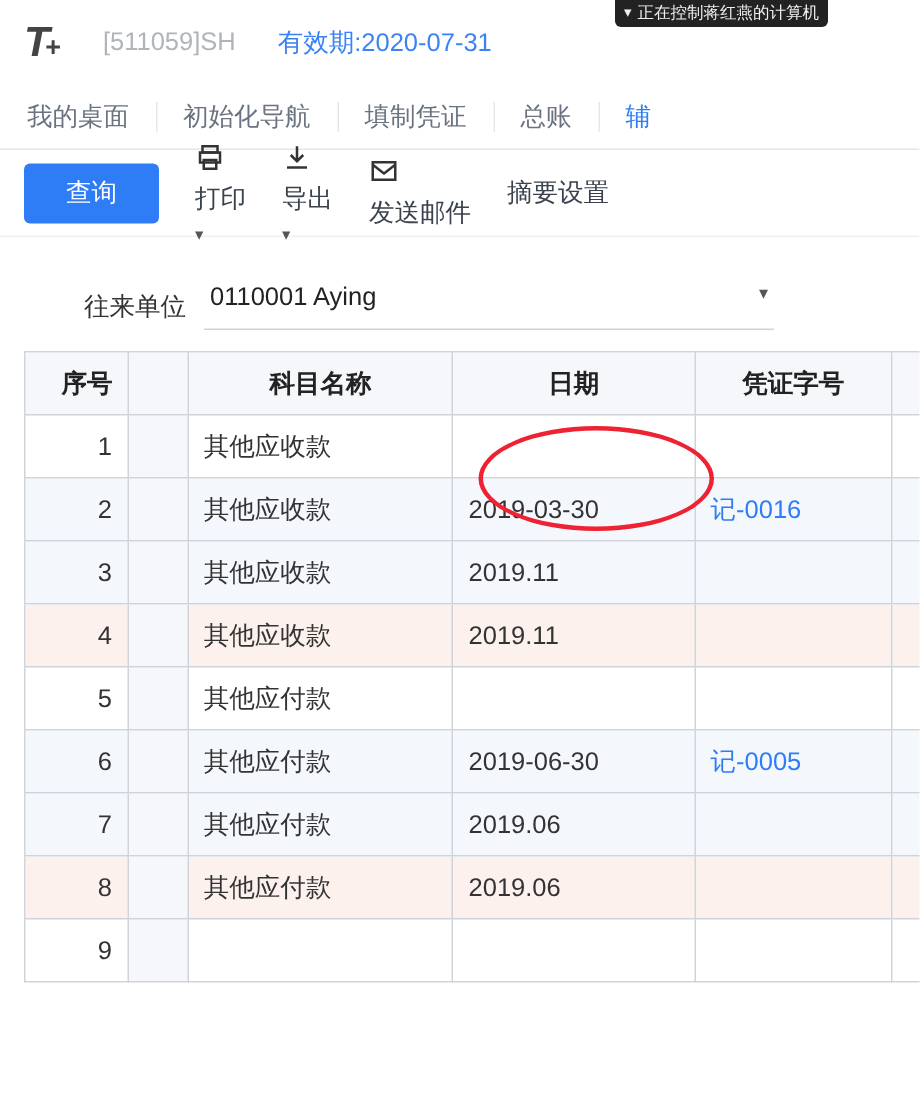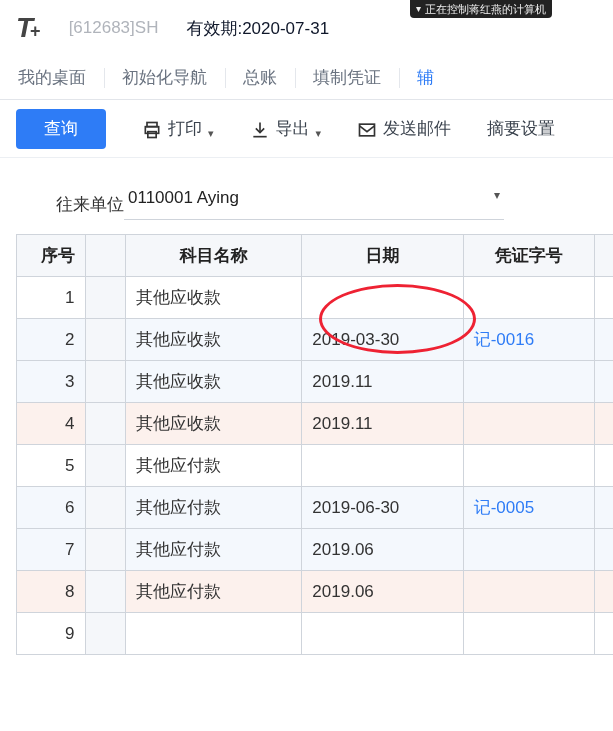--- a/index.html
+++ b/index.html
@@ -21,53 +21,54 @@
   
   .app-header {
     display:flex; align-items:center; height:56px; padding:0 16px;
     color:#9aa0a8;
   }
   .brand { display:flex; align-items:baseline; color:#444; }
   .brand .t { font-size:28px; font-weight:700; font-style:italic; letter-spacing:-1px; }
   .brand .plus { font-size:18px; font-weight:700; vertical-align:super; margin-left:-2px; }
   .brand .edition { font-size:22px; font-weight:600; margin-left:8px; color:#555; }
   .app-header .org { margin-left:28px; font-size:17px; color:#b0b4bb; }
-  .app-header .exp { margin-left:28px; font-size:17px; color:#0f172a; }
+  .app-header .exp { margin-left:28px; font-size:17px; color:#3b82f6; }
   
   .nav-tabs {
     display:flex; height:44px; padding:0 0;
     border-bottom:1px solid #e2e5ea;
   }
   .nav-tabs .tab {
     padding:0 18px; height:44px; line-height:44px; font-size:17px;
     color:#6a7380; cursor:pointer; position:relative;
   }
   .nav-tabs .tab + .tab::before {
     content:""; position:absolute; left:0; top:12px; bottom:12px;
     width:1px; background:#e4e7ec;
   }
   .nav-tabs .tab.active { color:#2e7cf6; }
   
   .toolbar {
     display:flex; align-items:center; height:58px; padding:0 16px;
-    border-bottom:1px solid #eceff3; gap:36px;
+    border-bottom:1px solid #eceff3; gap:24px;
   }
   .btn-primary {
     background:#2e7cf6; color:#fff; border:none; border-radius:4px;
     height:40px; padding:0 28px; font-size:17px; cursor:pointer;
   }
   .tool-item {
-    display:flex; align-items:flex-end; gap:6px; color:#3a424d;
-    font-size:17px; cursor:pointer;
+    display:flex; align-items:flex-start; gap:6px; color:#3a424d;
+    font-size:17px; cursor:pointer;flex-direction:column;
   }
   .tool-item .chev { font-size:11px; color:#555; }
   .ico { width:20px; height:20px; display:inline-block; }
   
   .filter-row {
     display:flex; align-items:center; padding:30px 16px 14px 56px;
+    gap:12px;
   }
   .filter-row .lbl { font-size:17px; color:#333; }
   .filter-select {
     flex:0 0 auto; width:380px; height:32px;
     display:flex; align-items:flex-start; justify-content:space-between;
     border-bottom:1px solid #cfd4db; padding:0 4px; cursor:pointer;
   }
   .filter-select .val { font-size:17px; color:#222; }
   .filter-select .dd { font-size:12px; color:#555; }
   
@@ -105,29 +106,29 @@
 <div class="remote-bar">
   <span class="dl">▾</span>
   <span>正在控制蒋红燕的计算机</span>
 </div>
 
 <div class="app-header">
   <div class="brand">
     <span class="t">T</span>
     <span class="plus">+</span>
   </div>
-  <span class="org">[612683]SH</span>
+  <span class="org">[511059]SH</span>
   <span class="exp">有效期:2020-07-31</span>
 </div>
 
 <div class="nav-tabs" id="nav-tabs">
     <div class="tab">我的桌面</div>
     <div class="tab">初始化导航</div>
+    <div class="tab">填制凭证</div>
     <div class="tab">总账</div>
-    <div class="tab">填制凭证</div>
     <div class="tab active">辅</div>
   </div>
 
 <div class="toolbar">
   <button class="btn-primary">查询</button>
 
   <div class="tool-item">
     <span class="ico">
       <svg viewBox="0 0 24 24" width="20" height="20" fill="none" stroke="#333" stroke-width="2">
         <rect x="6" y="3" width="12" height="5"></rect>

